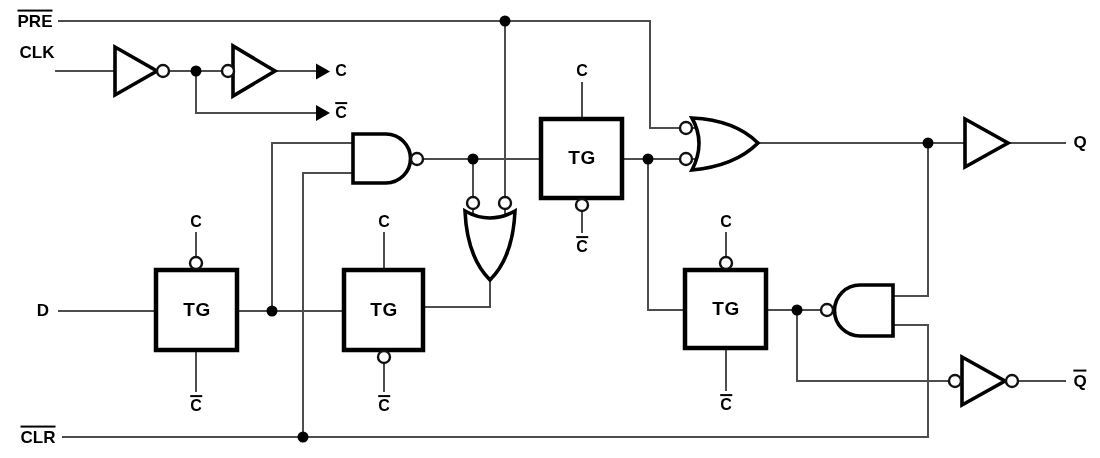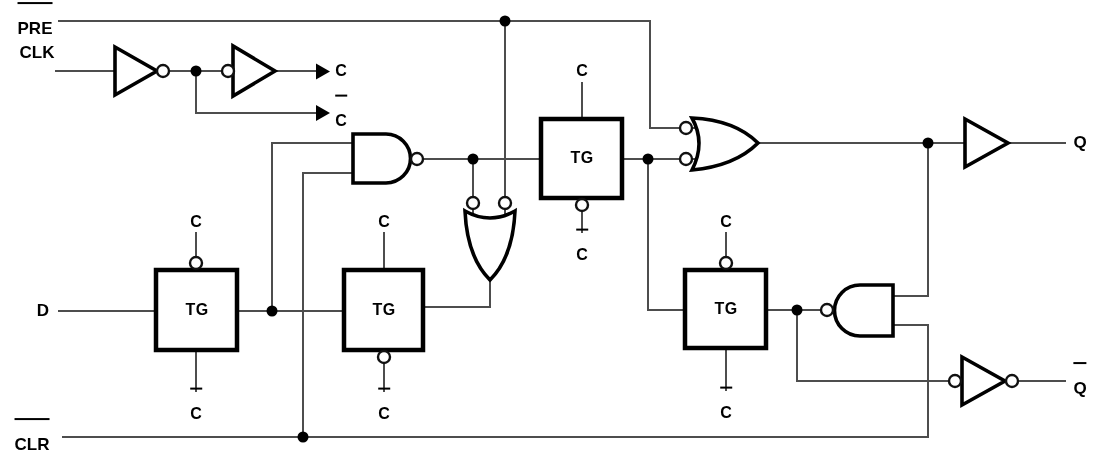--- a/index.html
+++ b/index.html
@@ -3,22 +3,22 @@
 <meta charset="utf-8">
 <style>
   html,body{margin:0;padding:0;background:#fff;}
   #stage{position:relative;width:1100px;height:458px;background:#fff;overflow:hidden;
          font-family:"Liberation Sans",sans-serif;}
   #stage svg{position:absolute;left:0;top:0;}
   .lbl{position:absolute;transform:translate(-50%,-50%);font-weight:bold;color:#000;
        white-space:nowrap;line-height:1.05;}
   .s17{font-size:17px;}
   .s16{font-size:16px;}
-  .s19{font-size:16px;letter-spacing:.5px;}
-  .ov{display:inline-block;border-top:2.4px solid #000;padding-top:16px;}
+  .s19{font-size:19px;letter-spacing:.5px;}
+  .ov{display:inline-block;border-top:2.4px solid #000;padding-top:1px;}
 </style>
 </head>
 <body>
 
 <div id="stage">
 
   <svg width="1100" height="458" viewBox="0 0 1100 458">
 
     <g stroke="#4d4d4d" stroke-width="2" fill="none">
       <path d="M58,21 H650 V128 H702"></path>
@@ -103,21 +103,21 @@
       <circle cx="928" cy="143" r="5.5"></circle>
       <circle cx="303" cy="437" r="5.5"></circle>
     </g>
   </svg>
 
   <div class="lbl s17" style="left:35px;top:20px"><span class="ov">PRE</span></div>
   <div class="lbl s17" style="left:37px;top:53px"><span>CLK</span></div>
   <div class="lbl s16" style="left:341px;top:71px"><span>C</span></div>
   <div class="lbl s16" style="left:341px;top:112px"><span class="ov">C</span></div>
   <div class="lbl s17" style="left:43px;top:311px"><span>D</span></div>
-  <div class="lbl s17" style="left:32px;top:436px"><span class="ov">CLR</span></div>
+  <div class="lbl s17" style="left:38px;top:436px"><span class="ov">CLR</span></div>
   <div class="lbl s17" style="left:1080px;top:143px"><span>Q</span></div>
   <div class="lbl s17" style="left:1080px;top:380px"><span class="ov">Q</span></div>
 
   <div class="lbl s19" style="left:197px;top:310px"><span>TG</span></div>
   <div class="lbl s19" style="left:384px;top:310px"><span>TG</span></div>
   <div class="lbl s19" style="left:582px;top:158px"><span>TG</span></div>
   <div class="lbl s19" style="left:726px;top:309px"><span>TG</span></div>
 
   <div class="lbl s16" style="left:196px;top:222px"><span>C</span></div>
   <div class="lbl s16" style="left:196px;top:405px"><span class="ov">C</span></div>

